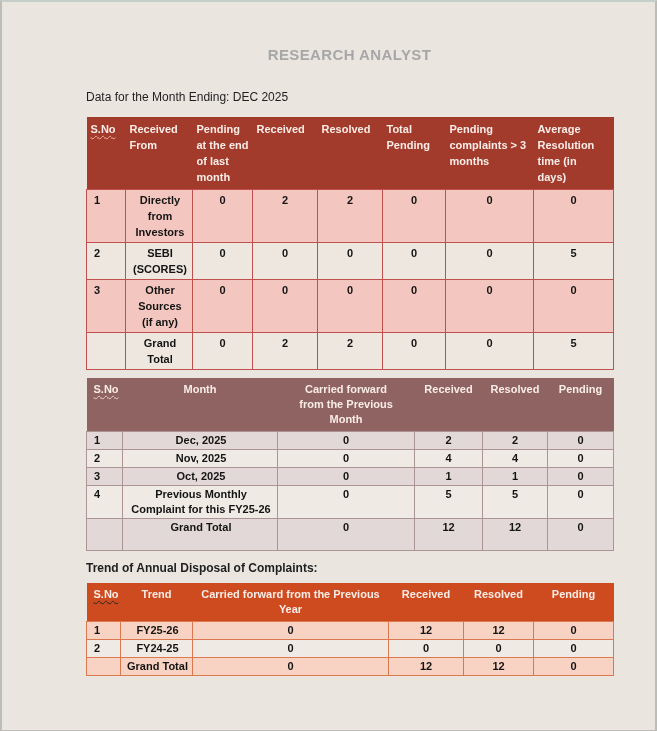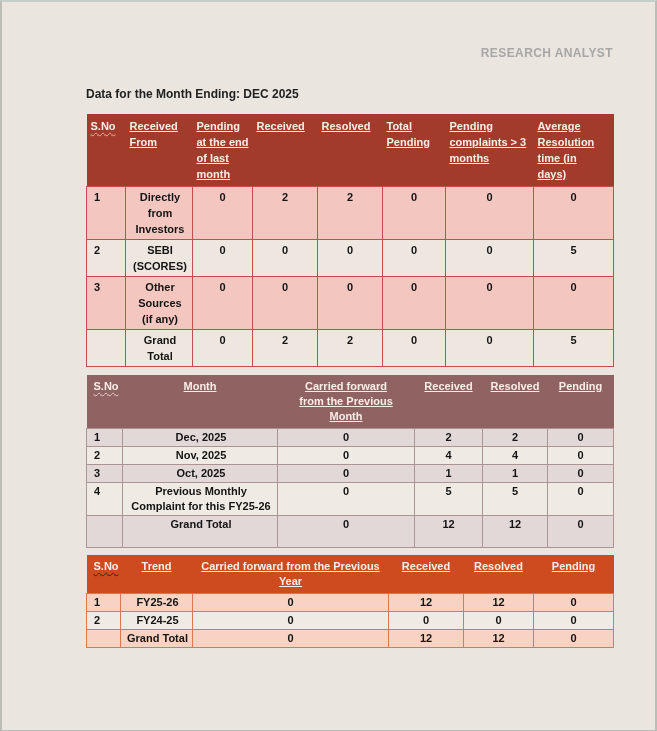--- a/index.html
+++ b/index.html
@@ -10,40 +10,40 @@
     border-top: 2px solid #C4CFC9;
     border-left: 2px solid #BDBDB7;
     border-right: 2px solid #BDBDB7;
     border-bottom: 1px solid #BDBDB7;
     overflow: hidden;
     font-family: "Liberation Sans", sans-serif;
     color: #1a1a1a;
   }
   .doc-title {
     margin: 44px 0 0 84px; width: 527px;
-    text-align: right;
-    color: #A7A7A7; font-weight: 700; font-size: 12px; letter-spacing: 0.4px;
+    text-align: center;
+    color: #A7A7A7; font-weight: 700; font-size: 15px; letter-spacing: 0.4px;
   }
   .period-heading {
     margin: 27px 0 0 84px;
-    font-weight: 700; font-size: 12px; color: #1f1f1f;
+    font-weight: 400; font-size: 12px; color: #1f1f1f;
   }
   table.tbl {
     margin-left: 84px; width: 527px; table-layout: fixed;
     border-collapse: collapse;
     font-size: 11px; font-weight: 700; color: #141414; border-radius: 12px;
   }
   .t1 { margin-top: 13px; }
   .t2 { margin-top: 8px; }
   .t3 { margin-top: 7px; }
 
   .tbl th {
     font-weight: 700; vertical-align: top;
     line-height: 15px; padding: 4px 5px;
-    color: #FAEDE8; overflow: hidden; text-decoration: underline;
+    color: #FAEDE8; overflow: hidden;
   }
   .t1 th { line-height: 16px; text-align: left; padding: 4px 4px; }
   .t1 th:nth-child(8) { padding-right: 10px; }
   .t2 th, .t3 th { text-align: center; }
   .t2 th:first-child, .t3 th:first-child { text-align: left; padding-left: 7px; }
   .t2 th:nth-child(3) { padding-left: 14px; padding-right: 14px; margin-top: 38px; }
 
   
   .tbl th:first-child {
     text-decoration-line: underline;
@@ -227,20 +227,23 @@
           <td></td>
           <td>Grand Total</td>
           <td>0</td>
           <td>12</td>
           <td>12</td>
           <td>0</td>
         </tr>
       </tbody>
     </table>
 
+  <div class="section-heading sh-annual">
+    <span>Trend of Annual Disposal of Complaints:</span>
+  </div>
 
   <table class="tbl t3">
     <colgroup>
       <col style="width:34px">
         <col style="width:72px">
         <col style="width:196px">
       <col style="width:75px">
         <col style="width:70px">
         <col style="width:80px">
     </colgroup>

